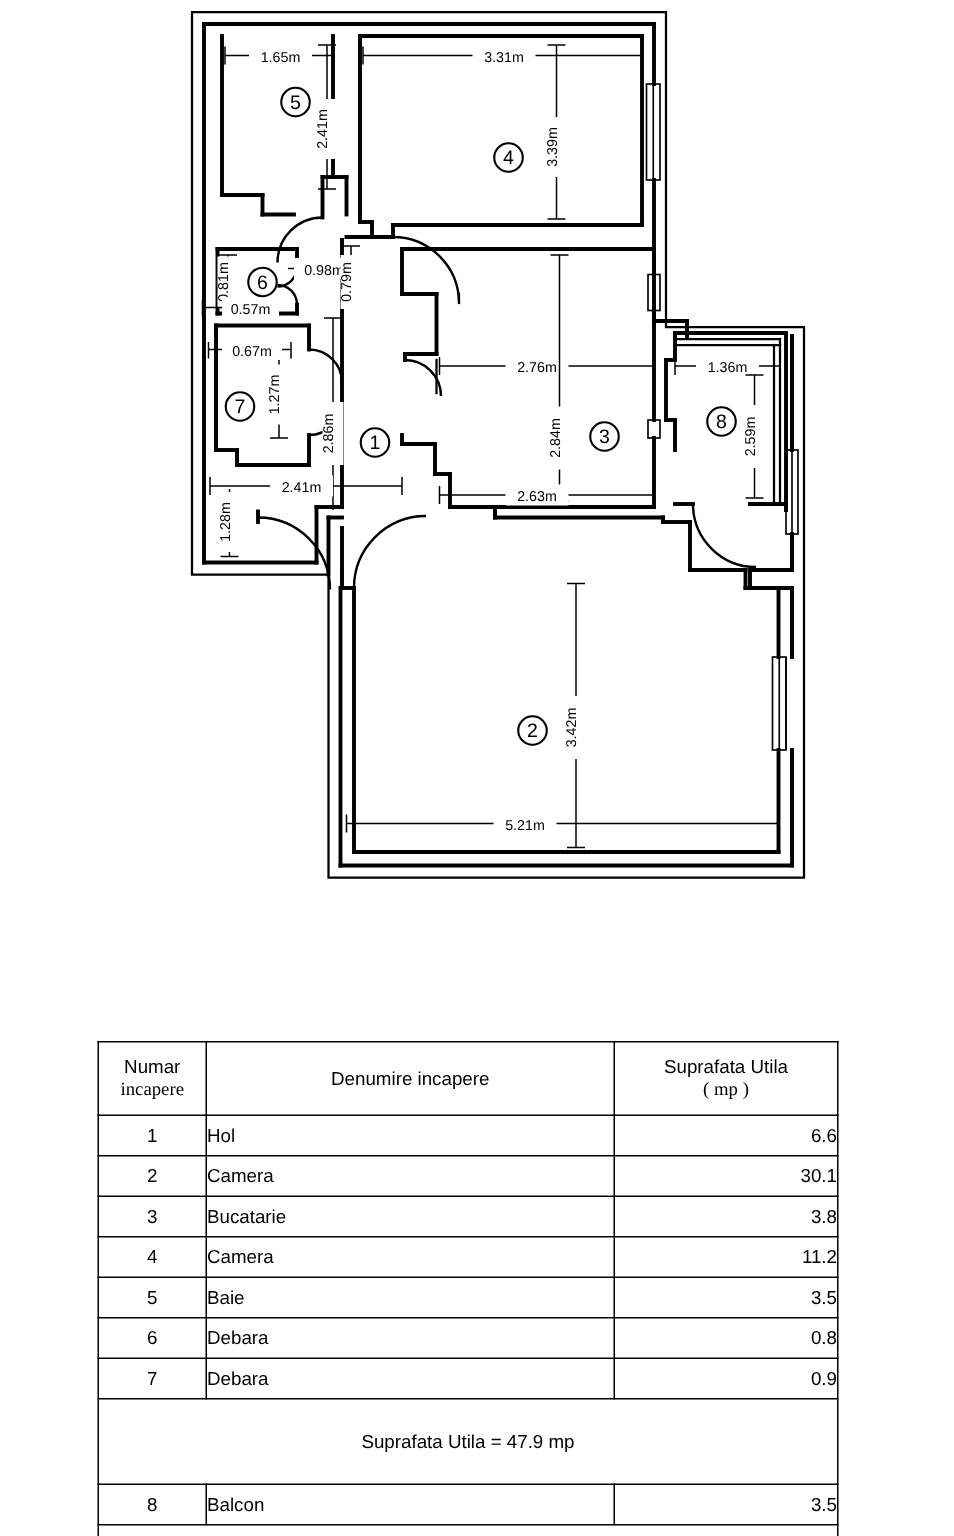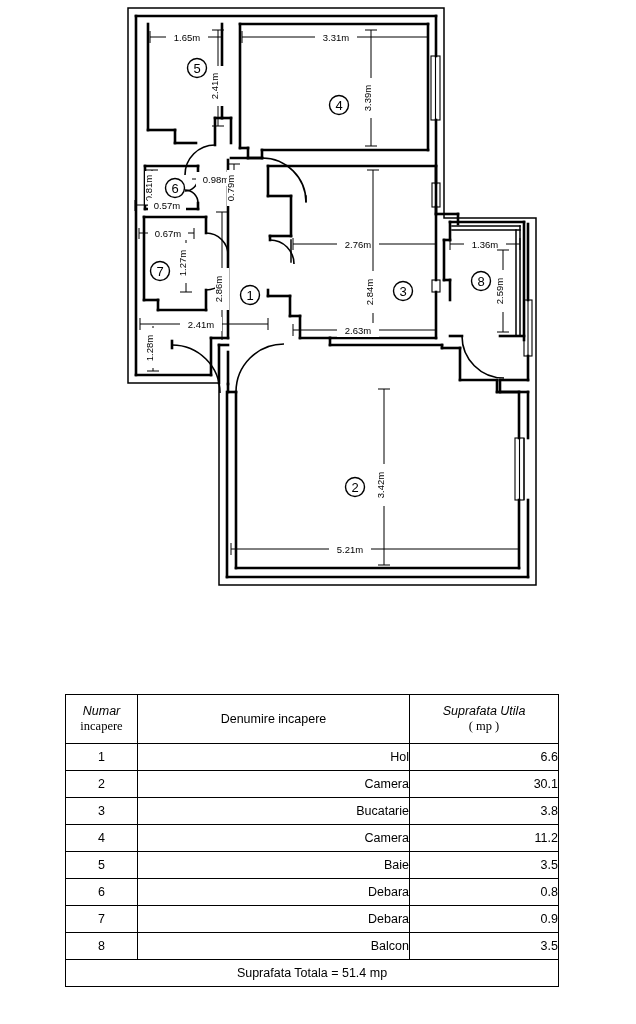--- a/index.html
+++ b/index.html
@@ -102,30 +102,30 @@
   col.c-num { width: 72px; }
   col.c-name { width: 272px; }
   col.c-area { width: 149px; }
 
   .th-cell {
     text-align: center;
     height: 48px;
     line-height: 15px;
     vertical-align: middle;
   }
-  .th-cell .l1 { display: block; font-style: italic; }
+  .th-cell .l1 { display: block; }
   .th-cell .l2 { display: block; font-family: Liberation Serif, serif; }
 
   .td-num {
     text-align: center;
     height: 26px;
     vertical-align: middle;
   }
   .td-name {
-    text-align: right;
+    text-align: left;
     padding-left: 14px;
     height: 26px;
     vertical-align: middle;
   }
   .td-area {
     text-align: right;
     height: 26px;
     vertical-align: middle;
   }
   .td-total {
@@ -513,20 +513,23 @@
         <td class="td-num">6</td>
         <td class="td-name">Debara</td>
         <td class="td-area">0.8</td>
       </tr>
       <tr>
         <td class="td-num">7</td>
         <td class="td-name">Debara</td>
         <td class="td-area">0.9</td>
       </tr>
       <tr>
+        <td class="td-total" colspan="3">Suprafata Utila = 47.9 mp</td>
+      </tr>
+      <tr>
         <td class="td-num">8</td>
         <td class="td-name">Balcon</td>
         <td class="td-area">3.5</td>
       </tr>
       <tr>
         <td class="td-total-slim" colspan="3">Suprafata Totala =  51.4 mp</td>
       </tr>
 
     </tbody>
   </table>

